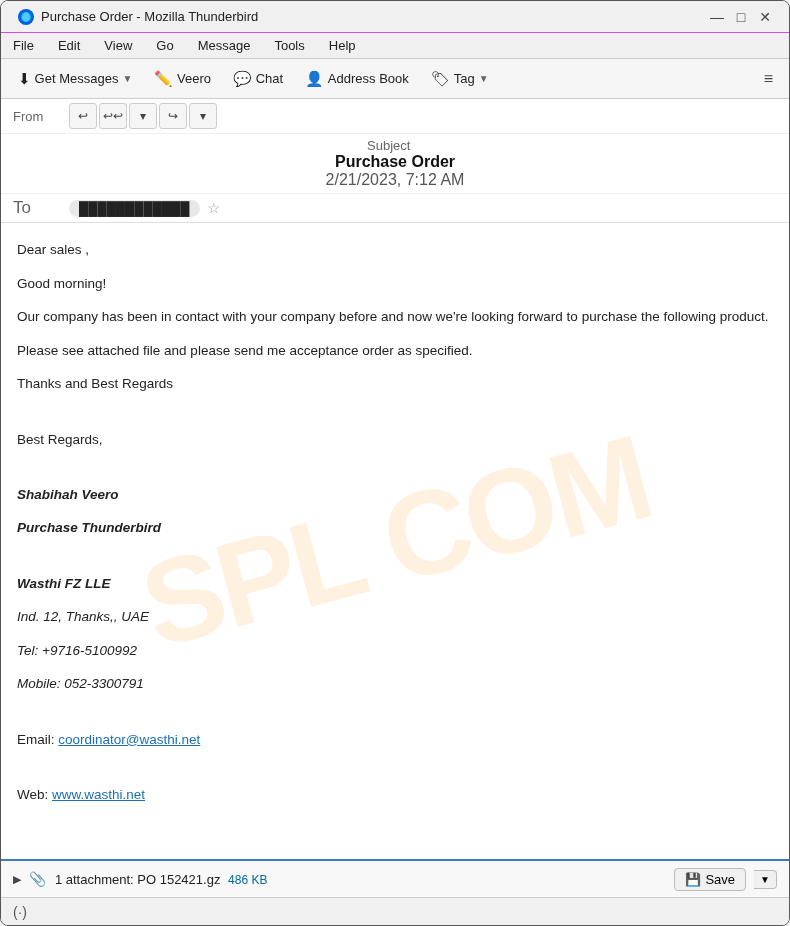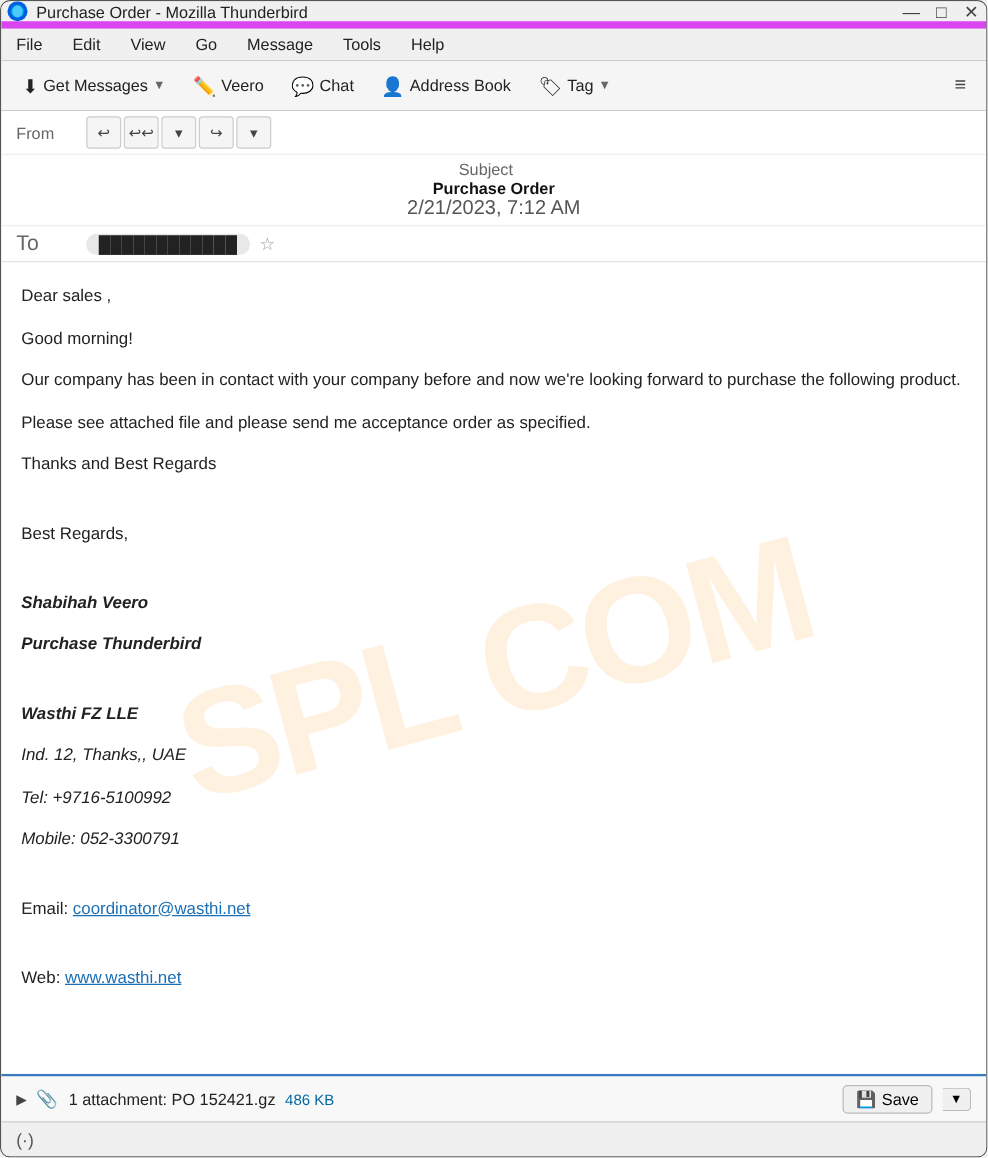--- a/index.html
+++ b/index.html
@@ -19,26 +19,26 @@
       border-radius: 8px;
       overflow: hidden;
       display: flex;
       flex-direction: column;
       background: #fff;
     }
 
     
     .title-bar {
       background: #f0f0f0;
-      padding: 6px 4px;
+      padding: 6px 16px;
       display: flex;
       align-items: center;
       justify-content: space-between;
-      border-bottom: 6px solid #d946ef;
-      height: 22px;
+      border-bottom: 1px solid #d946ef;
+      height: 32px;
       flex-shrink: 0;
     }
     .title-bar-left {
       display: flex;
       align-items: center;
       gap: 6px;
     }
     .title-bar-icon {
       width: 18px;
       height: 18px;
@@ -179,21 +179,21 @@
       border-bottom: 1px solid #eee;
       flex-direction: column;
     }
     .subject-label {
       color: #666;
       font-size: 13px;
       width: 56px;
       flex-shrink: 0;
     }
     .subject-value {
-      font-size: 13px;
+      font-size: 16px;
       font-weight: bold;
       color: #111;
       flex: 1;
     }
     .subject-date {
       font-size: 16px;
       color: #555;
     }
 
     .to-row {

